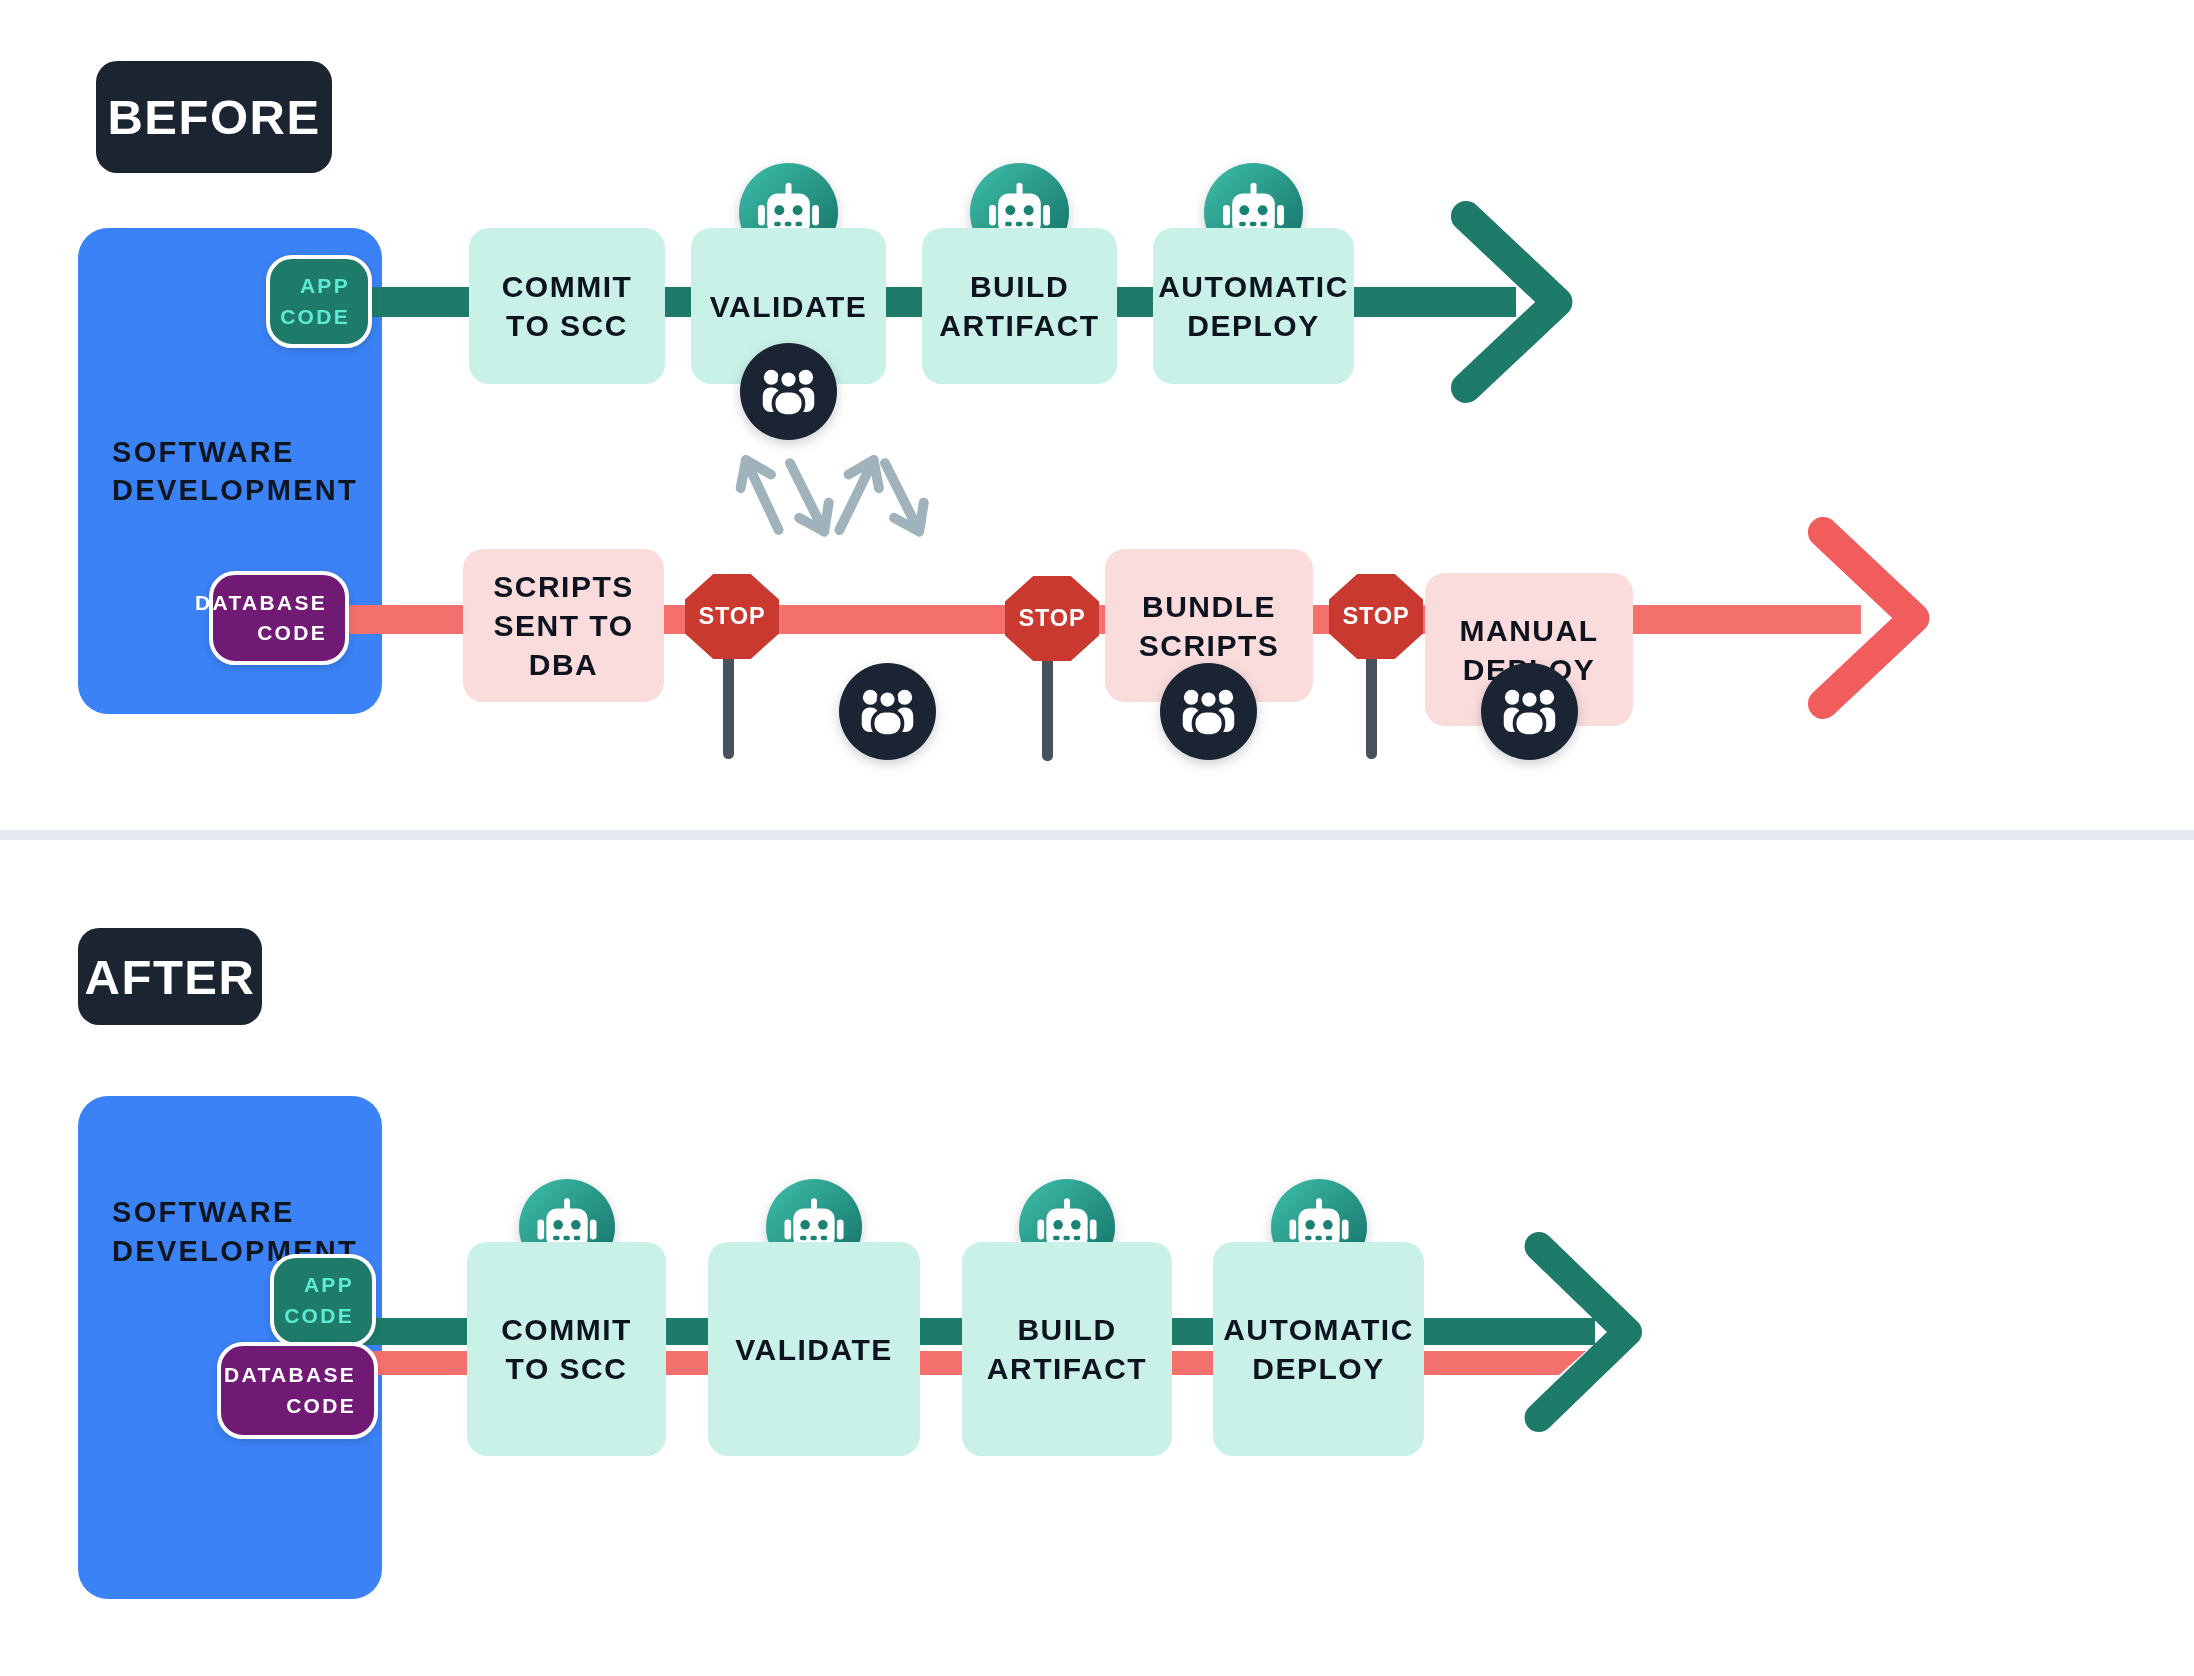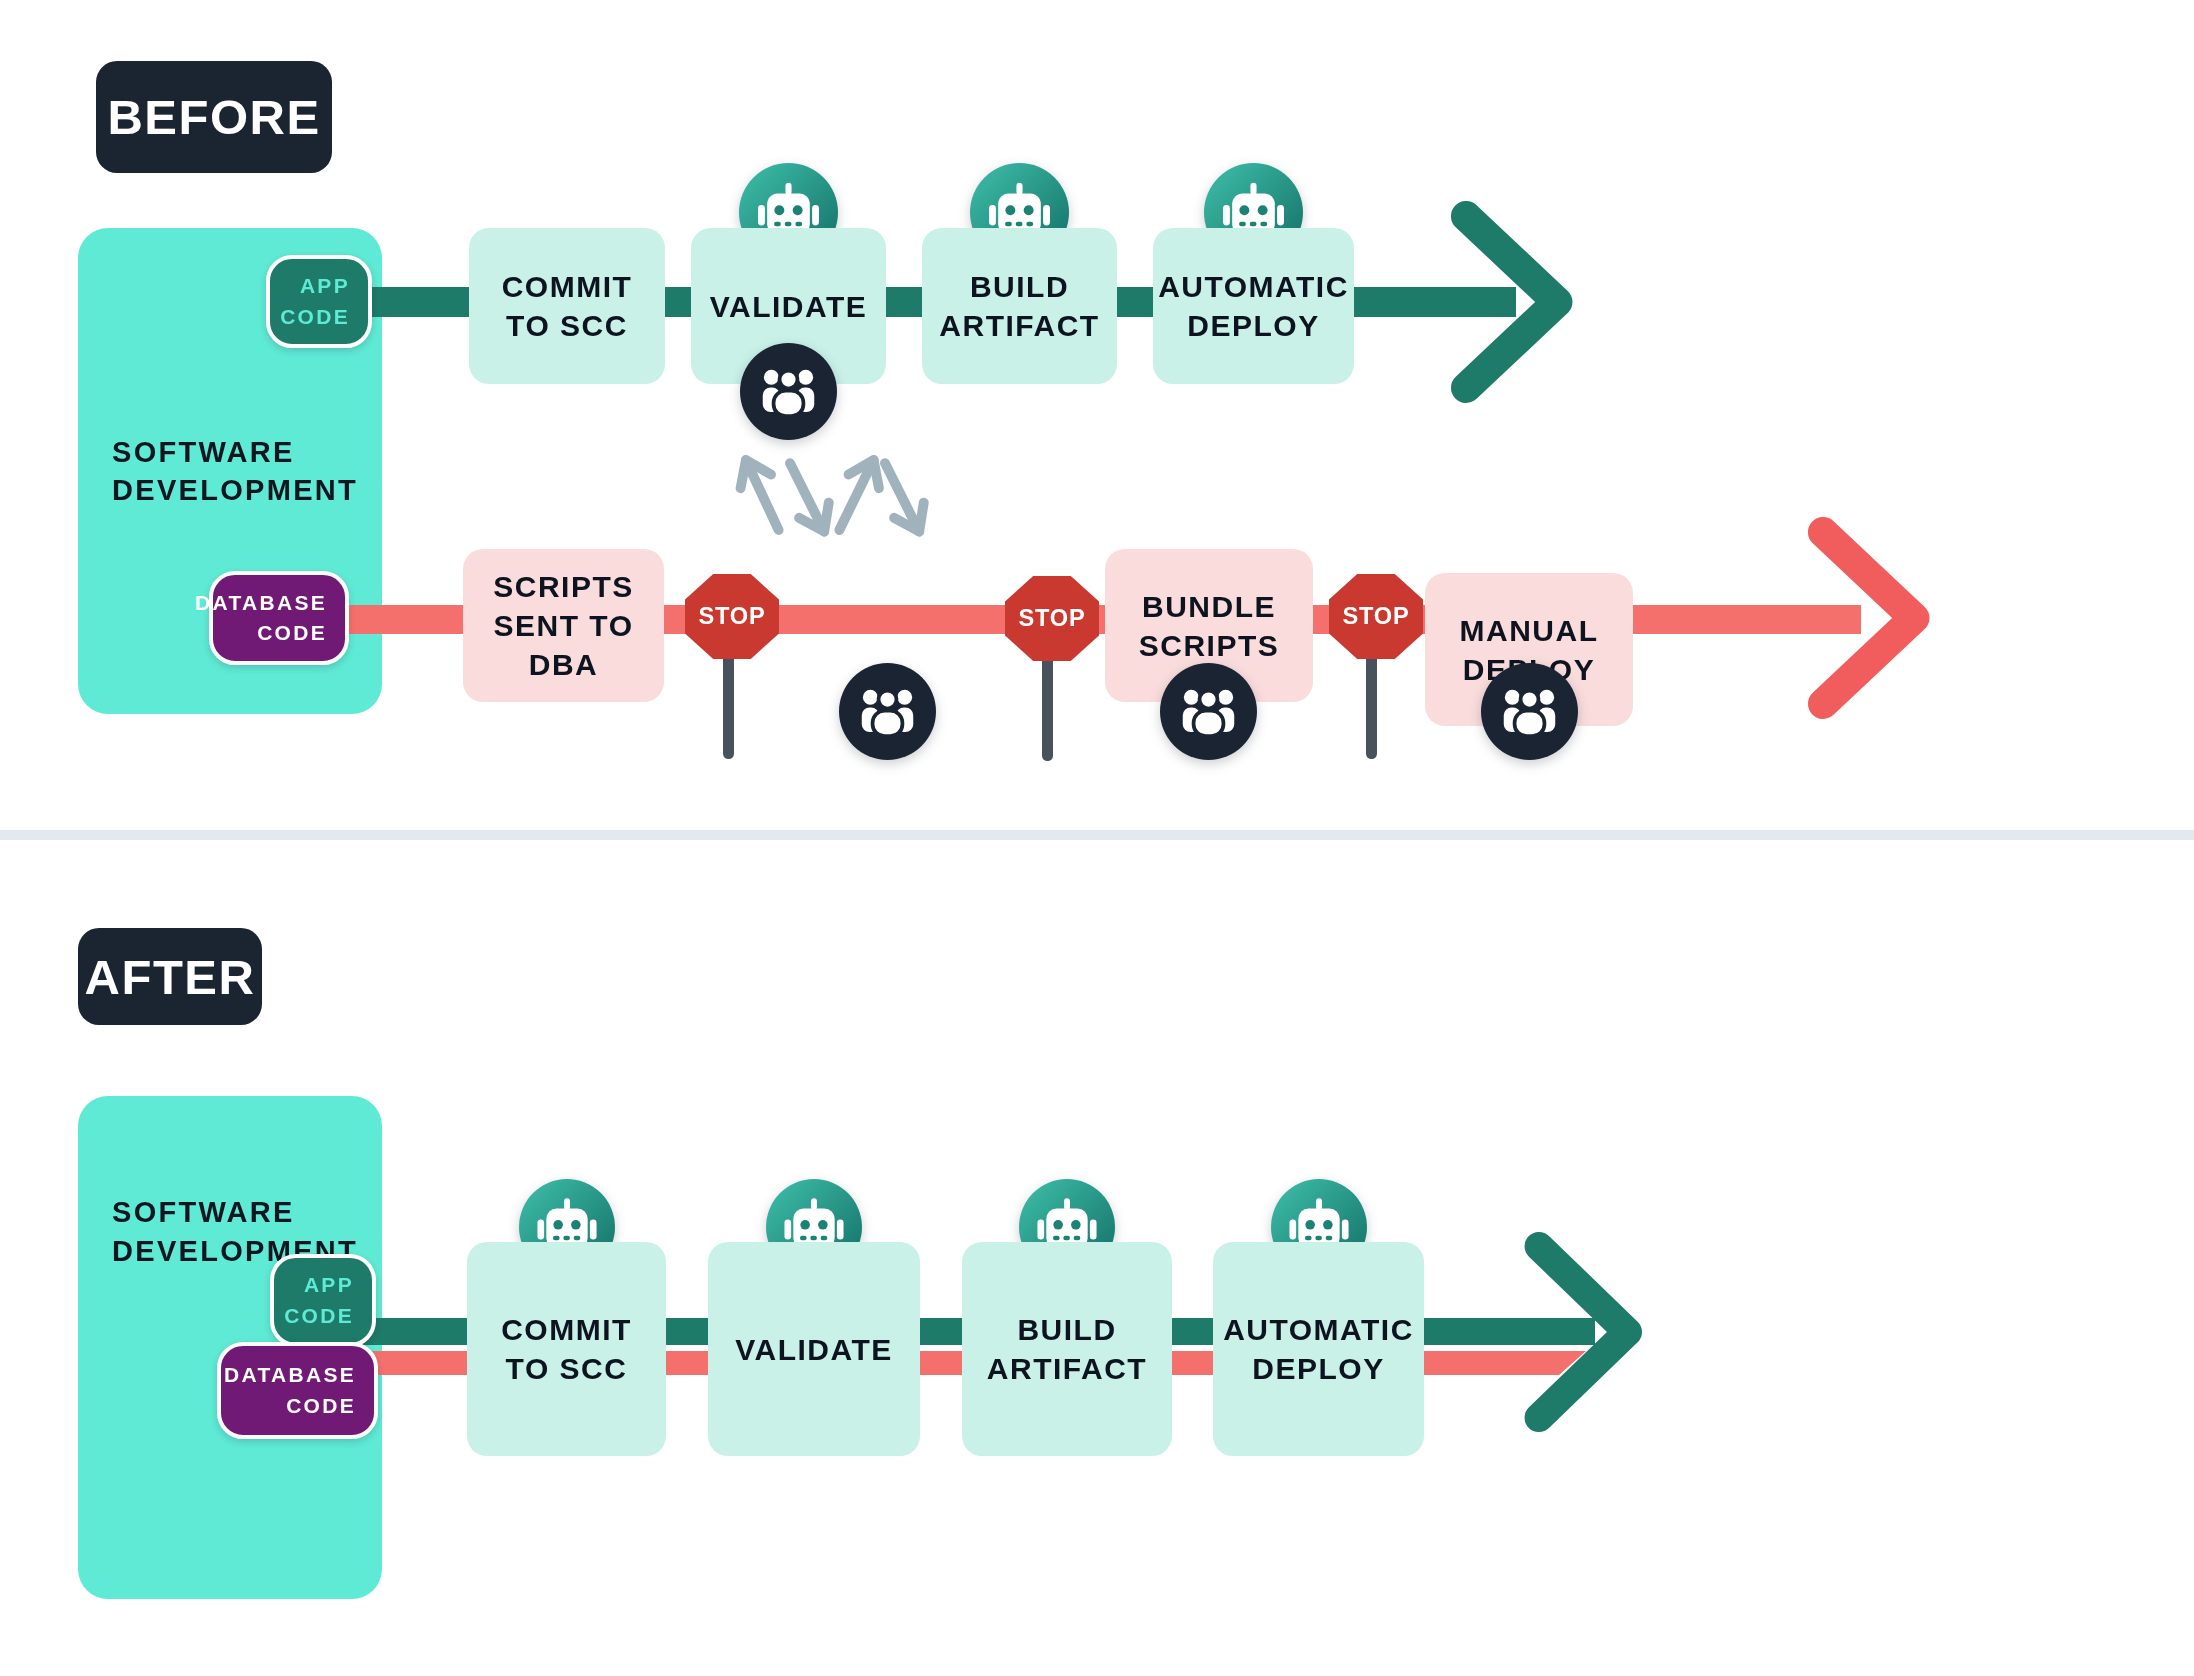--- a/index.html
+++ b/index.html
@@ -3,21 +3,21 @@
 <meta charset="utf-8">
 <style>
   html,body{margin:0;padding:0;background:#fff;}
   .canvas{position:relative;width:2194px;height:1676px;background:#ffffff;overflow:hidden;
           font-family:"Liberation Sans",sans-serif;}
   .badge{position:absolute;background:#1b2431;color:#ffffff;border-radius:21px;
          display:flex;align-items:center;justify-content:center;
          font-weight:bold;font-size:49px;letter-spacing:1.5px;z-index:5;}
   #badge-before{left:78px;top:61px;width:236px;height:112px;margin-left:18px;}
   #badge-after{left:78px;top:928px;width:184px;height:97px;}
-  .bluebox{position:absolute;background:#5eead4;border-radius:30px;color:#10161f;
+  .bluebox{position:absolute;background:#3b82f6;border-radius:30px;color:#10161f;
            font-weight:bold;font-size:29px;letter-spacing:2.3px;line-height:1.32;
            white-space:pre-line;box-sizing:border-box;z-index:1;}
   #bluebox-before{left:78px;top:228px;width:304px;height:486px;display:flex;align-items:center;padding-left:34px;}
   #bluebox-after{left:78px;top:1096px;width:304px;height:503px;padding:59px 0 0 34px;}
   .hline{position:absolute;z-index:2;}
   .mintbox,.pinkbox{position:absolute;border-radius:20px;display:flex;align-items:center;justify-content:center;
            text-align:center;font-weight:bold;font-size:30px;letter-spacing:1.5px;color:#0d1420;
            line-height:1.3;white-space:pre-line;z-index:4;}
   .mintbox{background:#c9f1e8;}
   .pinkbox{background:#fadcdc;}

